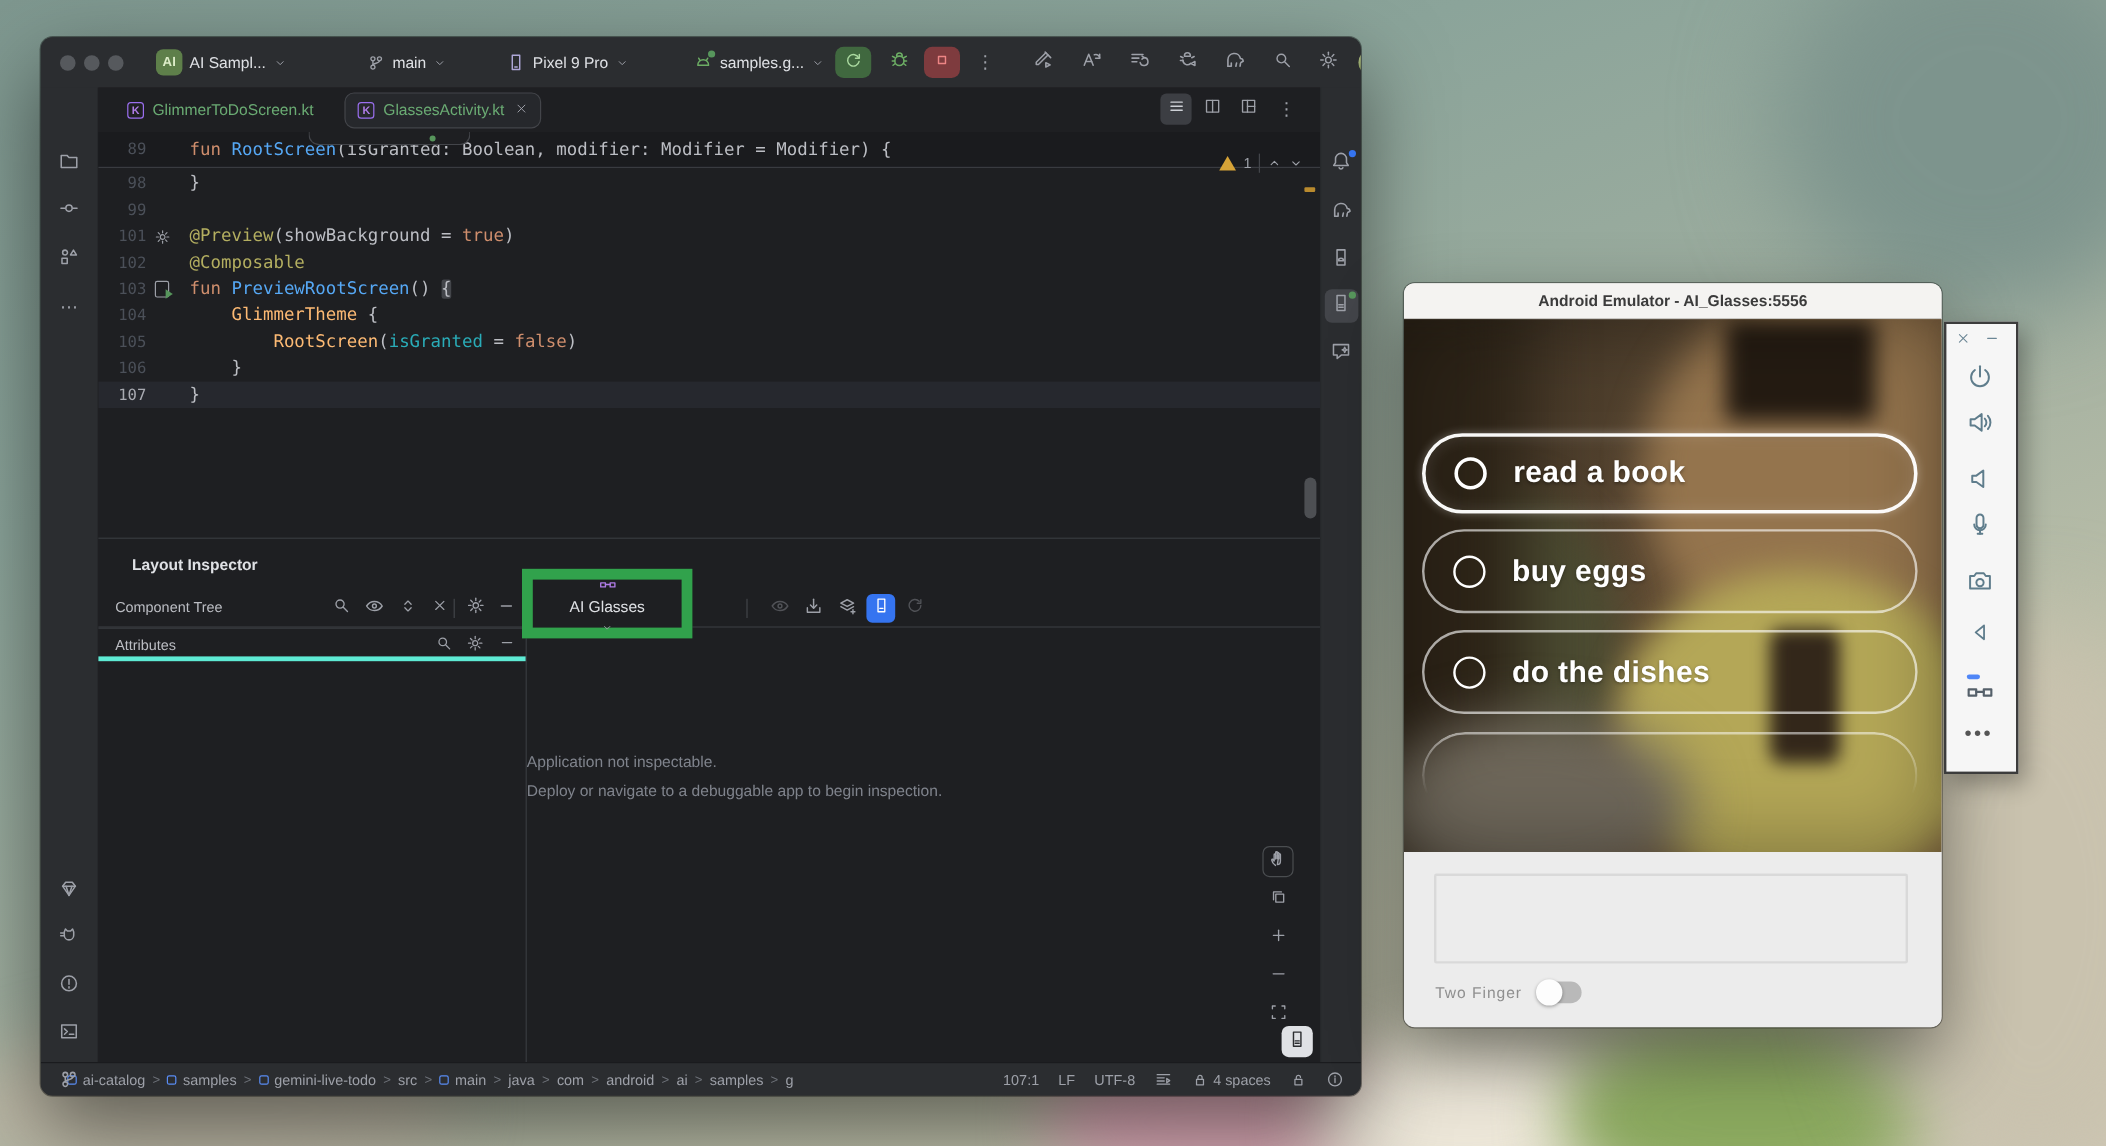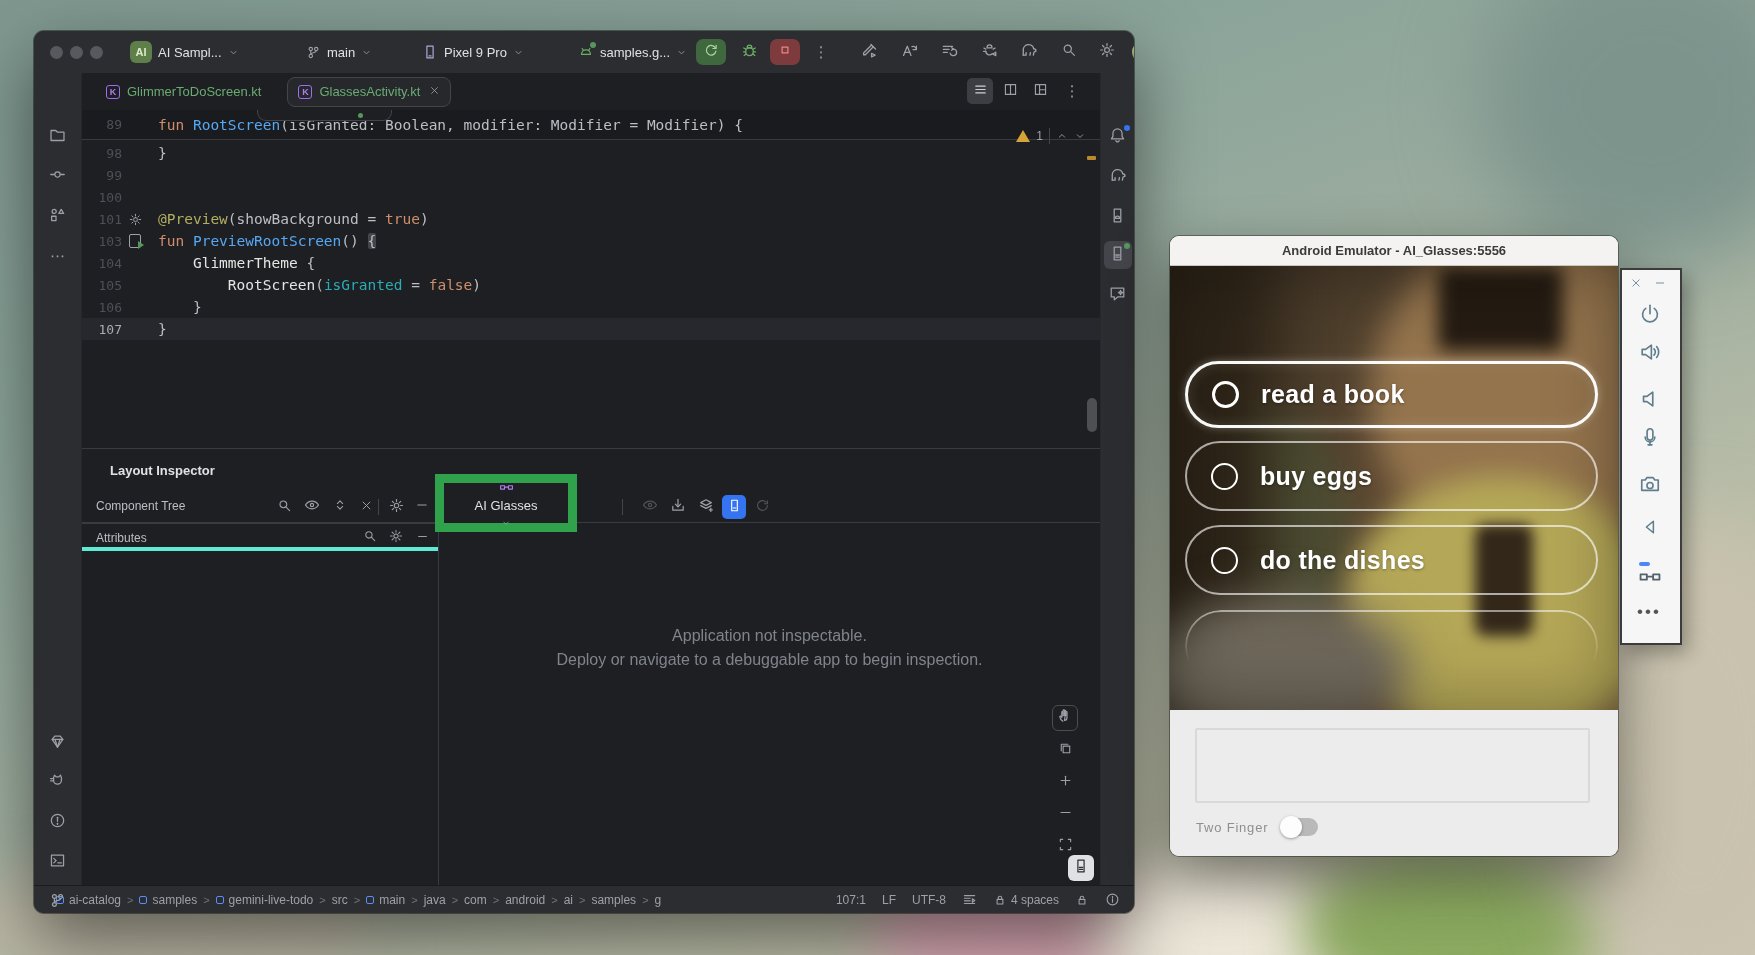--- a/index.html
+++ b/index.html
@@ -52,21 +52,21 @@
   #editor { height:338px; flex:none; position:relative; background:#1e1f22;
     font-family:"DejaVu Sans Mono","Liberation Mono",monospace; font-size:14.5px; }
   .code-row { height:22px; display:flex; align-items:center; white-space:pre; }
   #sticky-row { height:30px; background:#1a1b1e; border-bottom:1px solid #393b40; display:flex; align-items:center; white-space:pre; }
   .gutter-num { width:40px; text-align:right; color:#4b5059; font-size:13px; flex:none; }
   .gutter-ico { width:26px; flex:none; display:flex; justify-content:center; align-items:center; color:#9da0a8; }
   .code-text { padding-left:10px; }
   .code-row.current { background:#26282e; }
   .code-row.current .gutter-num { color:#a9abb2; }
   .tok-kw{color:#cf8e6d}.tok-fn{color:#56a8f5}.tok-pl{color:#bcbec4}.tok-ann{color:#b3ae60}
-  .tok-call{color:#e5e5e5}.tok-narg{color:#2aacb8}
+  .tok-call{color:#fdba74}.tok-narg{color:#2aacb8}
   .tok-brace{color:#bcbec4;background:#43454a;border-radius:2px;}
   #float-chip { position:absolute; left:175px; top:0; width:135px; height:11px; border:1px solid #43454a; border-top:none;
     border-radius:0 0 9px 9px; background:#1e1f22; }
   #warn-widget { position:absolute; right:14px; top:18px; display:flex; align-items:center; gap:6px; color:#9da0a8;
     font-family:"Liberation Sans",sans-serif; font-size:12px; }
   .warn-tri { width:0; height:0; border-left:7px solid transparent; border-right:7px solid transparent; border-bottom:12px solid #d6a337; position:relative; }
   .vsep { width:1px; height:16px; background:#43454a; }
   #scroll-mark { position:absolute; right:4px; top:46px; width:9px; height:4px; background:#b98a2e; border-radius:1px; }
   #scroll-thumb { position:absolute; right:3px; top:288px; width:10px; height:34px; background:#4d4f53; border-radius:5px; }
 
@@ -80,21 +80,21 @@
   .itb.blue { background:#3574f0; color:#fff; }
   #tree-title { position:absolute; left:14px; top:8px; font-size:12px; color:#bcbec4; }
   #insp-content { flex:1; display:flex; min-height:0; }
   #tree-panel { width:357px; flex:none; border-right:1px solid #393b40; display:flex; flex-direction:column; }
   #tree-msg { height:164px; display:flex; flex-direction:column; justify-content:flex-start; align-items:center; padding-top:50px;
     font-size:13px; color:#dfe1e5; line-height:17px; text-align:center; }
   #attr-header { height:28px; border-top:1px solid #393b40; border-bottom:4px solid #5eead4; position:relative; }
   #attr-title { position:absolute; left:14px; top:7px; font-size:12px; color:#bcbec4; }
   #attr-body { flex:1; display:flex; align-items:center; justify-content:center; font-size:13px; color:#dfe1e5; }
   #main-panel { flex:1; position:relative; }
-  .main-msg { position:absolute; width:100%; text-align:center; font-size:16px; color:#7f838c; }
+  .main-msg { position:absolute; width:100%; font-size:13px; color:#7f838c; }
   #green-box { position:absolute; left:353px; top:25px; width:142px; height:58px; border:9px solid #31a24c; z-index:5;
     display:flex; align-items:center; justify-content:center; gap:5px; background:#1e1f22;flex-direction:column; }
   #green-box .pname { font-size:13px; color:#dfe1e5; }
   #zoom-controls { position:absolute; right:22px; bottom:26px; display:flex; flex-direction:column; gap:6px; align-items:center; }
   .zbtn { width:26px; height:26px; display:flex; align-items:center; justify-content:center; color:#9da0a8; border-radius:6px; }
   .zbtn.boxed { border:1px solid #4a4d50; }
   #li-corner-btn { position:absolute; right:6px; bottom:4px; width:26px; height:26px; border-radius:6px; background:#dfe1e5;
     display:flex; align-items:center; justify-content:center; color:#2b2d30; z-index:6; }
 
   
@@ -402,32 +402,32 @@
                 </svg></span>
             </div>
           <div class="tabbar-ico" style="left:977px;font-size:15px;">⋮</div>
         </div>
 
         <div id="editor">
           <div id="sticky-row"><div class="code-row"><span class="gutter-num">89</span><span class="gutter-ico"></span><span class="code-text"><span class="tok-kw">fun </span><span class="tok-fn">RootScreen</span><span class="tok-pl">(isGranted: Boolean, modifier: Modifier = Modifier) {</span></span></div></div>
           <div id="code-rows" style="padding-top:2px;">
               <div class="code-row"><span class="gutter-num">98</span><span class="gutter-ico"></span><span class="code-text"><span class="tok-pl">}</span></span></div>
               <div class="code-row"><span class="gutter-num">99</span><span class="gutter-ico"></span><span class="code-text"></span></div>
-              <div class="code-row"><span class="gutter-num">100</span><span class="gutter-ico"></span><span class="code-text"></span></div>
               <div class="code-row"><span class="gutter-num">101</span><span class="gutter-ico"><svg viewBox="0 0 16 16" width="13" height="13">
                     <path d="M8 5.6a2.4 2.4 0 1 1 0 4.8 2.4 2.4 0 0 1 0-4.8z" fill="none" stroke="currentColor" stroke-width="1.2" stroke-linecap="round"></path>
                     <path d="M8 1.6v2.1" fill="none" stroke="currentColor" stroke-width="1.2" stroke-linecap="round"></path>
                     <path d="M8 12.3v2.1" fill="none" stroke="currentColor" stroke-width="1.2" stroke-linecap="round"></path>
                     <path d="M1.6 8h2.1" fill="none" stroke="currentColor" stroke-width="1.2" stroke-linecap="round"></path>
                     <path d="M12.3 8h2.1" fill="none" stroke="currentColor" stroke-width="1.2" stroke-linecap="round"></path>
                     <path d="M3.5 3.5l1.5 1.5" fill="none" stroke="currentColor" stroke-width="1.2" stroke-linecap="round"></path>
                     <path d="M11 11l1.5 1.5" fill="none" stroke="currentColor" stroke-width="1.2" stroke-linecap="round"></path>
                     <path d="M12.5 3.5 11 5" fill="none" stroke="currentColor" stroke-width="1.2" stroke-linecap="round"></path>
                     <path d="M5 11l-1.5 1.5" fill="none" stroke="currentColor" stroke-width="1.2" stroke-linecap="round"></path>
                   </svg></span><span class="code-text"><span class="tok-ann">@Preview</span><span class="tok-pl">(showBackground = </span><span class="tok-kw">true</span><span class="tok-pl">)</span></span></div>
+              <div class="code-row"><span class="gutter-num">102</span><span class="gutter-ico"></span><span class="code-text"><span class="tok-ann">@Composable</span></span></div>
               <div class="code-row"><span class="gutter-num">103</span><span class="gutter-ico"><span style="position:relative;display:inline-block;width:12px;height:14px;border:1.2px solid #9da0a8;border-radius:2px;"><span style="position:absolute;right:-4px;bottom:-2px;width:0;height:0;border-top:4px solid transparent;border-bottom:4px solid transparent;border-left:6px solid #57965c;"></span></span></span><span class="code-text"><span class="tok-kw">fun </span><span class="tok-fn">PreviewRootScreen</span><span class="tok-pl">() </span><span class="tok-brace">{</span></span></div>
               <div class="code-row"><span class="gutter-num">104</span><span class="gutter-ico"></span><span class="code-text"><span class="tok-pl">    </span><span class="tok-call">GlimmerTheme</span><span class="tok-pl"> {</span></span></div>
               <div class="code-row"><span class="gutter-num">105</span><span class="gutter-ico"></span><span class="code-text"><span class="tok-pl">        </span><span class="tok-call">RootScreen</span><span class="tok-pl">(</span><span class="tok-narg">isGranted</span><span class="tok-pl"> = </span><span class="tok-kw">false</span><span class="tok-pl">)</span></span></div>
               <div class="code-row"><span class="gutter-num">106</span><span class="gutter-ico"></span><span class="code-text"><span class="tok-pl">    }</span></span></div>
               <div class="code-row current"><span class="gutter-num">107</span><span class="gutter-ico"></span><span class="code-text"><span class="tok-pl">}</span></span></div>
             </div>
           <div id="float-chip">
             <span class="gdot" style="width:5px;height:5px;right:28px;top:3px;"></span>
           </div>
           <div id="warn-widget">

